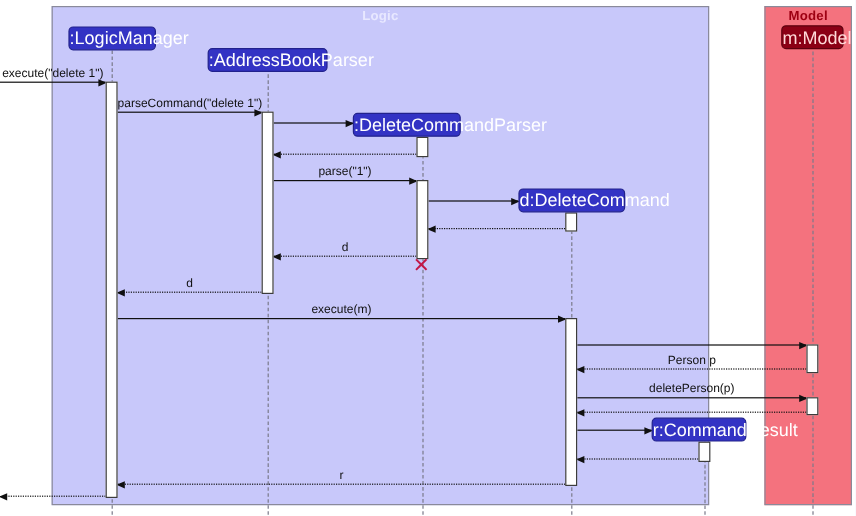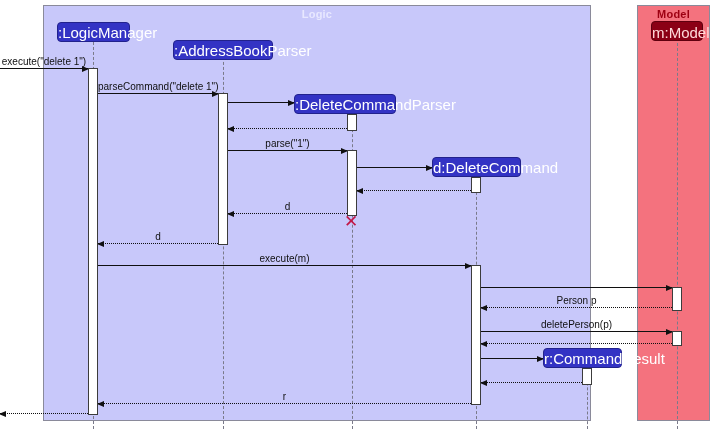--- a/index.html
+++ b/index.html
@@ -132,20 +132,20 @@
   <div class="act" style="left:347px; top:114px; height:15px;"></div>
   <div class="act" style="left:347px; top:150px; height:64px;"></div>
   <div class="act" style="left:471px; top:177px; height:14px;"></div>
   <div class="act" style="left:471px; top:265px; height:138px;"></div>
   <div class="act" style="left:672px; top:287px; height:22px;"></div>
   <div class="act" style="left:672px; top:331px; height:13px;"></div>
   <div class="act" style="left:582px; top:368px; height:15px;"></div>
 
   <div class="obox blue" style="left:57px;  top:22px;  width:73px;">:LogicManager</div>
   <div class="obox blue" style="left:173px; top:22px;  width:100px;margin-top:18px;">:AddressBookParser</div>
-  <div class="obox blue" style="left:294px; top:94px;  width:102px;">:DeleteCommandParser</div>
+  <div class="obox blue" style="left:294px; top:94px;  width:90px;">:DeleteCommandParser</div>
   <div class="obox blue" style="left:432px; top:157px; width:89px;">d:DeleteCommand</div>
   <div class="obox blue" style="left:543px; top:348px; width:79px;">r:CommandResult</div>
   <div class="obox red" style="left:651px; top:21px;  width:52px; height:20px; line-height:22px;">m:Model</div>
 
   <div class="destroy" style="left:344px; top:214px;">✕</div>
 
 </div>
 
 </body></html>

